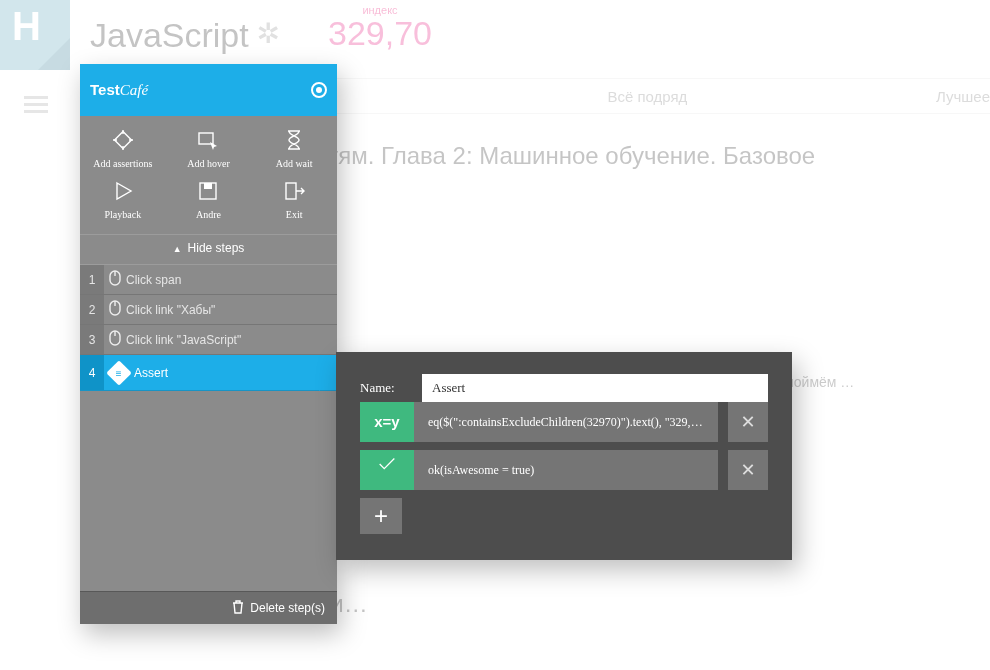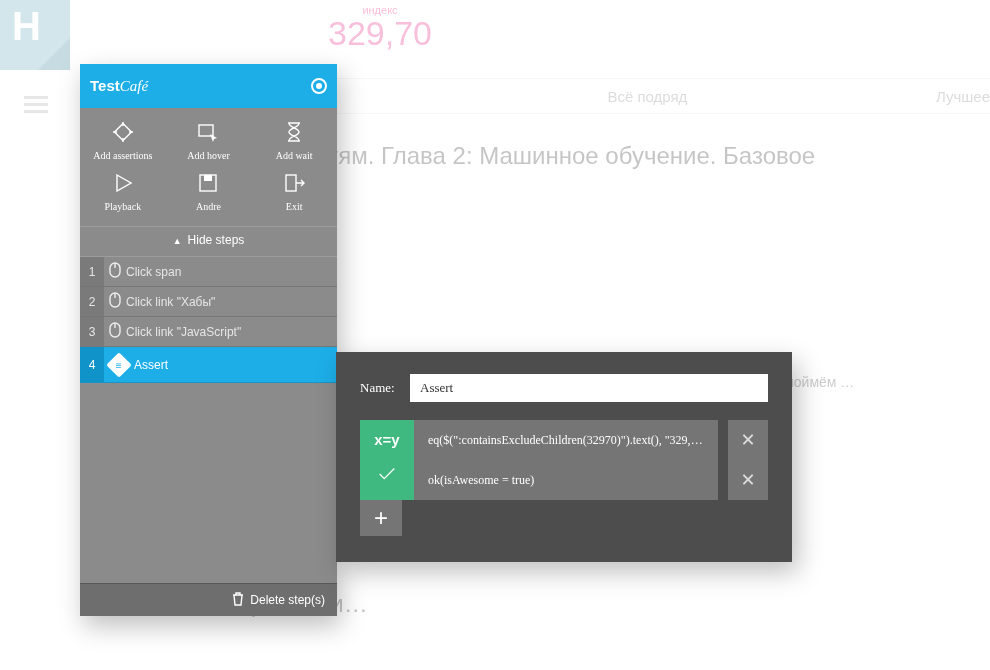--- a/index.html
+++ b/index.html
@@ -22,21 +22,21 @@
 .bg-article { position: absolute; top: 140px; left: 92px; right: 20px; font: 300 24px/1.35 Arial; color: #5a5a5a; }
 .bg-link { position: absolute; left: 96px; font: 14px Arial; color: #6aa7bd; text-decoration: underline; }
 .bg-para { position: absolute; left: 96px; right: 20px; font: 14px/1.5 Arial; color: #6b6b6b; }
 .read-more { position: absolute; left: 96px; top: 460px; padding: 6px 12px; border: 1px solid #ccc; font: 12px Arial; color: #888; }
 .meta-row { position: absolute; left: 96px; top: 502px; display: flex; gap: 24px; font: 12px Arial; color: #999; }
 .bg-time { position: absolute; left: 96px; top: 570px; font: 12px Arial; color: #aaa; }
 .bg-h2 { position: absolute; left: 96px; top: 590px; font: 300 24px Arial; color: #5a5a5a; }
 
 
 .tc-panel { position: absolute; top: 64px; left: 80px; width: 257px; background: #8b8b8b; box-shadow: 4px 10px 24px rgba(0,0,0,.25); font-family: "Segoe UI", Arial, sans-serif; }
-.tc-header { height: 44px; background: #1daee8; display: flex; align-items: center; justify-content: space-between; padding: 0 10px; color: #fff; }
+.tc-header { height: 52px; background: #1daee8; display: flex; align-items: center; justify-content: space-between; padding: 0 10px; color: #fff; }
 .tc-logo { font: 700 15px "Segoe UI"; }
 .tc-logo i { font: italic 300 15px "Segoe UI"; }
 .rec-ind { width: 16px; height: 16px; border: 2px solid #fff; border-radius: 50%; position: relative; }
 .rec-ind::after { content: ""; position: absolute; inset: 3px; background: #fff; border-radius: 50%; }
 .tc-toolbar { padding: 12px 0 4px; }
 .tool-row { display: flex; justify-content: space-around; margin-bottom: 10px; }
 .tool { width: 70px; display: flex; flex-direction: column; align-items: center; gap: 6px; color: #fff; cursor: pointer; }
 .tool .ico { width: 24px; height: 24px; display: flex; align-items: center; justify-content: center; }
 .tool .lbl { font: 10px "Segoe UI"; text-align: right; }
 .hide-steps { text-align: center; color: #fff; font: 12px "Segoe UI"; padding: 6px 0 8px; border-top: 1px solid rgba(255,255,255,.15); cursor: pointer; }
@@ -51,39 +51,42 @@
 .step.active .num { background: #0f93c8; line-height: 36px; }
 .step.active::after { content: ""; position: absolute; right: -18px; top: 0; border: 18px solid transparent; border-left-color: #1daee8; }
 .assert-badge { width: 18px; height: 18px; background: #fff; border-radius: 2px; margin: 0 6px; display: flex; align-items: center; justify-content: center; color: #1daee8; font: 700 10px Arial; transform: rotate(45deg); }
 .assert-badge span { transform: rotate(-45deg); }
 
 .tc-footer { background: #6e6e6e; color: #fff; font: 12px "Segoe UI"; text-align: right; padding: 8px 12px; border-top: 1px solid rgba(0,0,0,.2); cursor: pointer; }
 .tc-footer svg { vertical-align: -2px; margin-right: 6px; }
 
 
 .detail { position: absolute; top: 352px; left: 336px; width: 456px; background: #4d4d4d; padding: 22px 24px 26px; box-shadow: 6px 10px 24px rgba(0,0,0,.25); color: #fff; font: 13px "Segoe UI"; }
-.d-row { display: flex; align-items: center; gap: 2px; margin-bottom: 18px; }
+.d-row { display: flex; align-items: center; gap: 14px; }
 .d-row label { width: 48px; font: 13px "Segoe UI"; }
 .d-row input { flex: 1; height: 28px; border: none; padding: 0 10px; font: 13px "Segoe UI"; background: #fff; color: #333; }
-.assertion { display: flex; align-items: stretch; margin-bottom: 0; height: 40px; }
+.assertion { display: flex; align-items: stretch; margin-bottom: 8px; height: 40px; }
 .a-icon { width: 54px; background: #3fb97f; color: #fff; font: 700 15px/40px Arial; text-align: center; }
 .a-text { flex: 1; background: #757575; padding: 0 14px; font: 12px/40px "Segoe UI"; color: #fff; white-space: nowrap; overflow: hidden; text-overflow: ellipsis; }
 .a-del { width: 40px; background: #757575; margin-left: 10px; display: flex; align-items: center; justify-content: center; cursor: pointer; color: #ddd; font: 18px Arial; }
 .add-assert { width: 42px; height: 36px; background: #757575; color: #fff; font: 300 24px/36px Arial; text-align: center; cursor: pointer; }
 
 
 svg { stroke: #fff; fill: none; stroke-width: 1.4; }
 </style>
 </head>
 <body>
 
 <div class="bg-layer">
   <div class="logo-h">
       <span>H</span>
     </div>
+  <div class="page-title">
+    <span>JavaScript</span><span class="star"> ✲</span>
+  </div>
   <div class="index-wrap">
     <div class="lbl">индекс</div>
     <div class="val">329,70</div>
   </div>
   <div class="burger">
       <div></div>
       <div></div>
       <div></div>
     </div>
   <div class="tabs-bar">

